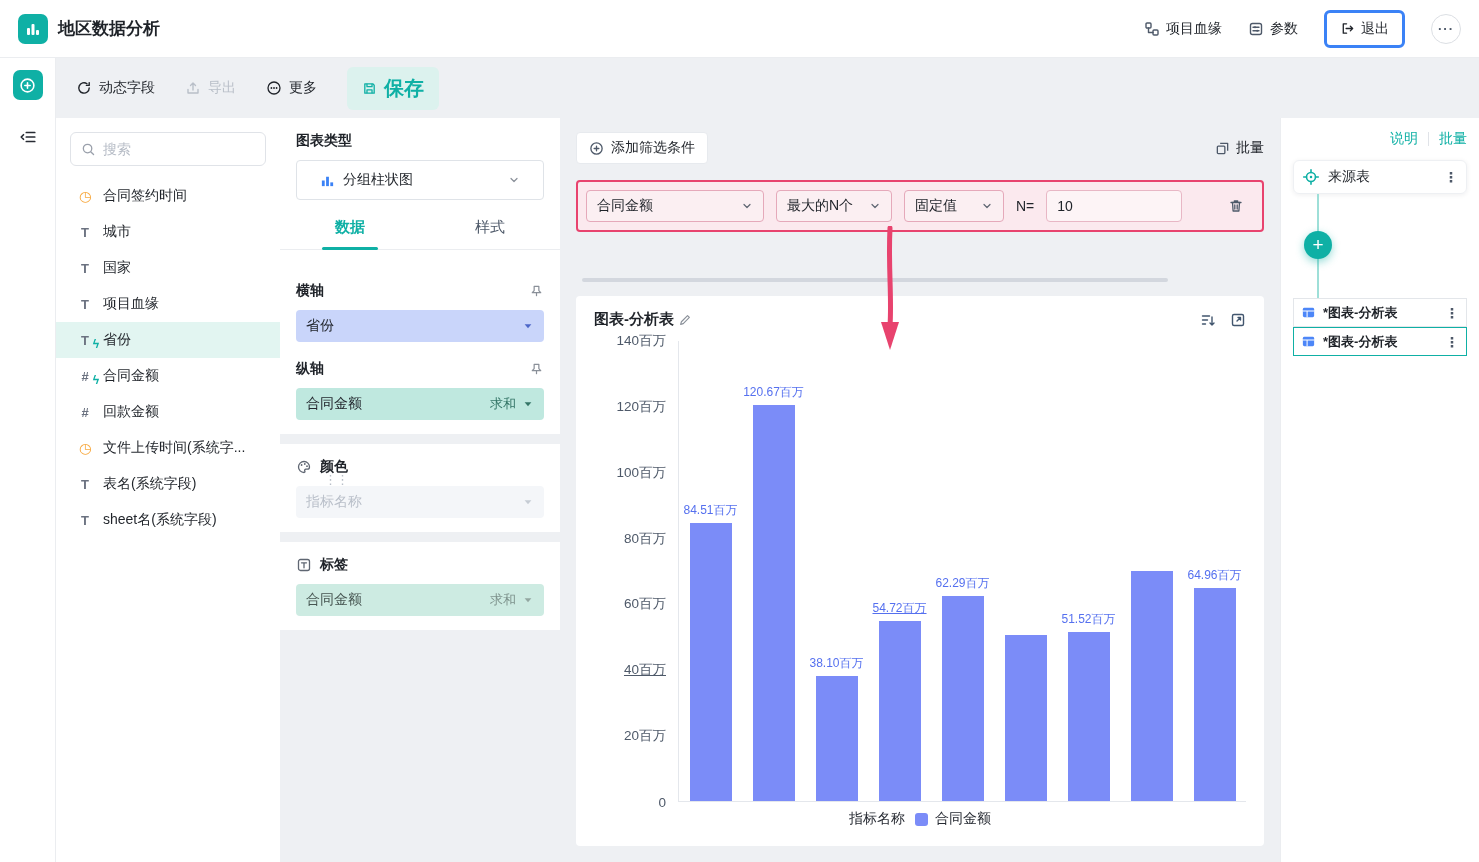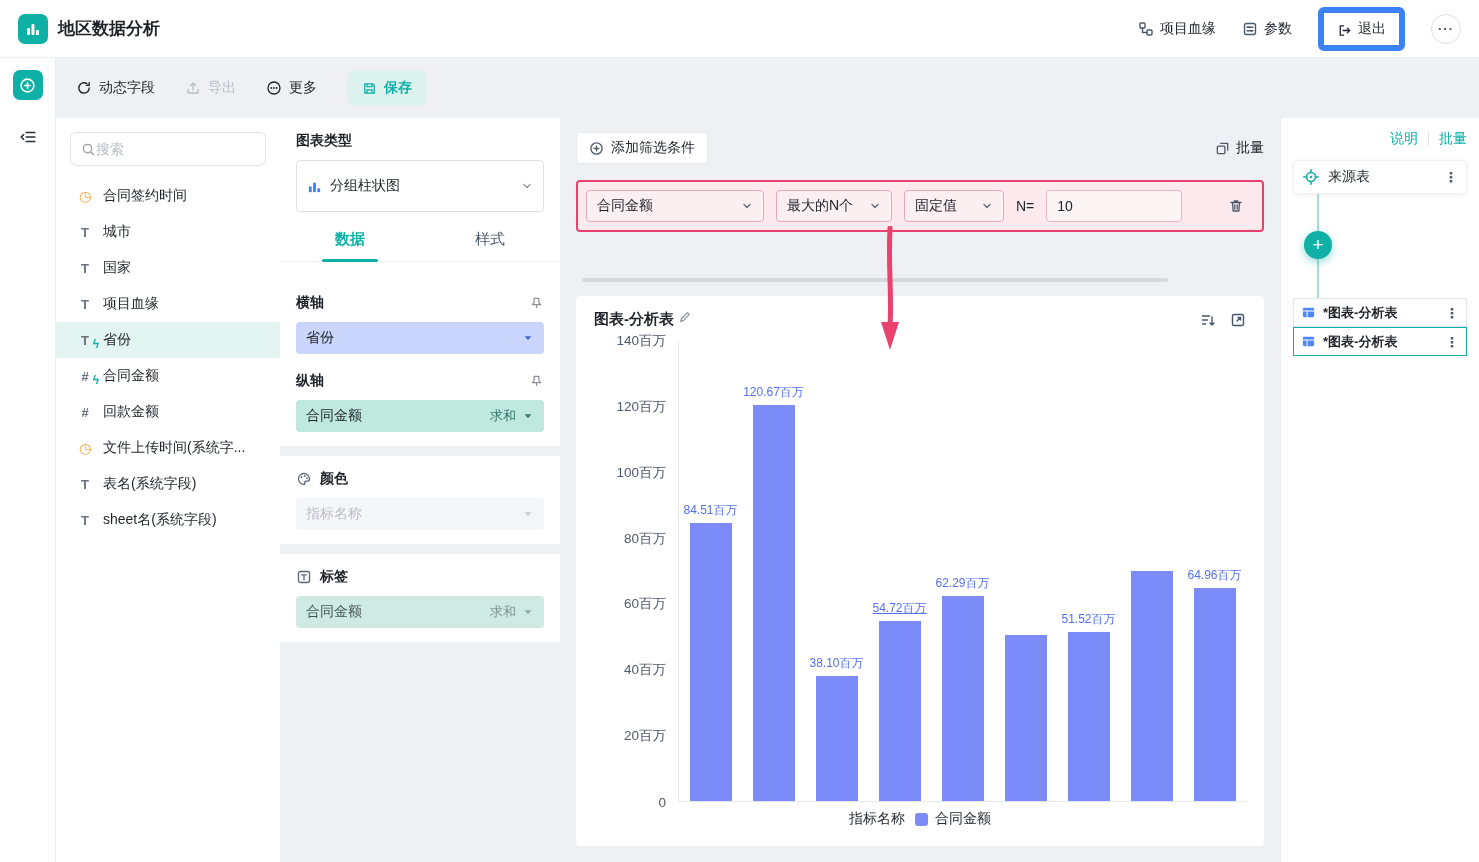--- a/index.html
+++ b/index.html
@@ -15,56 +15,56 @@
   .app{width:1479px;height:862px;display:flex;flex-direction:column}
 
   
   .header{flex:0 0 58px;background:#fff;border-bottom:1px solid #ebedf0;display:flex;align-items:center;justify-content:space-between;padding:0 18px}
   .h-left{display:flex;align-items:center;gap:10px}
   .logo{width:30px;height:30px;border-radius:7px;background:var(--accent);display:flex;align-items:center;justify-content:center}
   .title{font-size:17px;font-weight:700}
   .h-right{display:flex;align-items:center;gap:26px}
   .h-link{display:flex;align-items:center;gap:6px;font-size:14px;color:#1f2329;cursor:pointer}
   .h-link .ic{color:#4e5969}
-  .exit-btn{display:flex;align-items:flex-end;gap:6px;font-size:14px;border:6px solid #3b82f6;border-radius:6px;padding:7px 13px;background:#fff;cursor:pointer}
+  .exit-btn{display:flex;align-items:center;gap:6px;font-size:14px;border:3px solid #3b82f6;border-radius:6px;padding:7px 13px;background:#fff;cursor:pointer}
   .more-circle{width:30px;height:30px;border:1px solid #dcdfe4;border-radius:50%;display:flex;align-items:center;justify-content:center;color:#4e5969;font-weight:700;letter-spacing:1px;font-size:13px;cursor:pointer}
 
   
   .body{flex:1;display:flex;min-height:0}
   .left-strip{width:56px;background:#fff;border-right:1px solid #ebedf0;display:flex;flex-direction:column;align-items:center;padding-top:12px;gap:28px}
   .strip-add{width:30px;height:30px;border-radius:7px;background:var(--accent);color:#fff;display:flex;align-items:center;justify-content:center;cursor:pointer}
   .strip-collapse{color:#272b33;cursor:pointer}
 
   .main{flex:1;display:flex;flex-direction:column;min-width:0;background:#eef0f3}
   .toolbar{flex:0 0 60px;display:flex;align-items:center;gap:30px;padding:0 20px}
   .tb-item{display:flex;align-items:center;gap:7px;font-size:14px;color:#1f2329;cursor:pointer}
   .tb-item.disabled{color:#b9bfc8}
-  .save-btn{display:flex;align-items:center;gap:7px;background:#dcf2ee;color:var(--accent);font-size:14px;font-weight:600;border-radius:6px;padding:8px 15px;cursor:pointer}
+  .save-btn{display:flex;align-items:center;gap:7px;background:#dcf2ee;color:var(--accent);font-size:20px;font-weight:600;border-radius:6px;padding:8px 15px;cursor:pointer}
 
   .content{flex:1;display:flex;min-height:0;position:relative}
 
   
   .fields-panel{width:224px;background:#fff;padding:14px 0 0;flex:0 0 224px}
-  .search-box{margin:0 14px 12px;height:34px;border:1px solid #e0e3e8;border-radius:6px;display:flex;align-items:center;padding:0 10px;color:#9aa0ab}
+  .search-box{margin:0 14px 12px;height:34px;border:1px solid #e0e3e8;border-radius:6px;display:flex;align-items:center;gap:7px;padding:0 10px;color:#9aa0ab}
   .search-box input{border:0;outline:0;flex:1;font-size:14px;color:#1f2329;background:transparent}
   .search-box input::placeholder{color:#b6bcc6}
   .field-row{height:36px;display:flex;align-items:center;gap:9px;padding:0 20px;font-size:14px;cursor:pointer}
   .field-row.selected{background:#e2f5f1}
   .f-ic{width:18px;text-align:center;font-weight:700;font-size:13px;color:#6b7280;position:relative;flex:0 0 18px}
   .f-ic.time{color:#f7a940;font-weight:400;font-size:14px}
   .f-ic .flash{position:absolute;right:-5px;bottom:-3px;color:var(--accent);font-size:12px;font-weight:700}
   .field-label{white-space:nowrap;overflow:hidden;text-overflow:ellipsis}
   .drag-handle{position:absolute;left:268px;top:358px;color:#b9bfc8;font-size:13px;letter-spacing:-1px;cursor:col-resize;line-height:8px}
 
   
   .config-panel{width:280px;flex:0 0 280px;background:#eef0f3;display:flex;flex-direction:column;overflow:hidden}
   .cfg-card{background:#fff;padding:14px 16px}
   .cfg-gap{height:10px}
   .cfg-label{font-size:14px;font-weight:700;color:#1f2329}
-  .chart-type-dd{margin-top:10px;height:52px;border:1px solid #dfe3e8;border-radius:4px;display:flex;align-items:center;gap:8px;padding:0 10px;background:#fff;cursor:pointer}
+  .chart-type-dd{margin-top:10px;height:40px;border:1px solid #dfe3e8;border-radius:4px;display:flex;align-items:center;gap:8px;padding:0 23px;background:#fff;cursor:pointer}
   .chart-type-dd .txt{flex:1;font-size:14px}
   .chev{color:#8a9099}
   .tabs{display:flex;margin:18px -16px 0;border-bottom:1px solid #ebedf0}
   .tab{flex:1;text-align:center;font-size:15px;color:#4e5969;padding:0 0 12px;cursor:pointer;position:relative}
   .tab.active{color:var(--accent);font-weight:700}
   .tab.active::after{content:'';position:absolute;left:50%;transform:translateX(-50%);bottom:-1px;width:56px;height:3px;background:var(--accent);border-radius:2px}
   .axis-head{display:flex;align-items:center;justify-content:space-between;margin-top:4px}
   .pin{color:#8a9099;cursor:pointer}
   .pill{margin-top:10px;height:32px;border-radius:4px;display:flex;align-items:center;padding:0 10px;font-size:14px;cursor:pointer}
   .pill .p-txt{flex:1;white-space:nowrap;overflow:hidden}
@@ -93,21 +93,21 @@
   .f-select{background:#fbeff2;border:1px solid #e5a9ba;border-radius:4px;height:32px;display:flex;align-items:center;justify-content:space-between;padding:0 10px;font-size:14px;cursor:pointer;background-clip:padding-box}
   .f-select .chev{color:#5f6672}
   .w178{width:178px}.w116{width:116px}.w100{width:100px}
   .n-label{font-size:14px;color:#1f2329}
   .n-input{width:136px;height:32px;border:1px solid #e8b7c5;border-radius:4px;background:#fdf4f6;padding:0 10px;font-size:14px;outline:none;color:#1f2329}
   .trash-btn{margin-left:auto;margin-right:10px;color:#4e5969;cursor:pointer}
   .hscroll{height:4px;background:#d3d7de;border-radius:2px;margin:46px 96px 0 6px;cursor:pointer}
 
   .chart-card{flex:1;background:#fff;border-radius:4px;margin-top:14px;padding:14px 18px 10px;display:flex;flex-direction:column;min-height:0}
   .card-head{display:flex;align-items:center;justify-content:space-between}
-  .card-title-wrap{display:flex;align-items:flex-start;gap:4px}
+  .card-title-wrap{display:flex;align-items:center;gap:4px}
   .card-title{font-size:15px;font-weight:700}
   .pencil{color:#8a9099;cursor:pointer}
   .card-icons{display:flex;align-items:center;gap:14px;color:#42566e}
   .card-icons .ic{cursor:pointer}
 
   .chart-area{flex:1;display:flex;flex-direction:column;min-height:0;margin-top:12px}
   .upper{flex:1;display:flex;min-height:0}
   .y-axis{width:84px;position:relative;flex:0 0 84px}
   .ytick{position:absolute;right:12px;transform:translateY(-50%);font-size:13.5px;color:#4e5969;white-space:nowrap}
   .plot{flex:1;position:relative;border-left:1px solid #e4e7ec;border-bottom:1px solid #e4e7ec;display:flex;align-items:flex-end}
@@ -497,21 +497,21 @@
             </div>
 
             <div class="chart-area">
               <div class="upper">
                 <div class="y-axis">
                     <div class="ytick" style="top: 0%;">140百万</div>
                     <div class="ytick" style="top: 14.2857%;">120百万</div>
                     <div class="ytick" style="top: 28.5714%;">100百万</div>
                     <div class="ytick" style="top: 42.8571%; margin-left: 40px;">80百万</div>
                     <div class="ytick" style="top: 57.1429%;">60百万</div>
-                    <div class="ytick" style="top: 71.4286%;">40百万</div>
+                    <div class="ytick" style="top: 71.4286%; text-decoration: underline;">40百万</div>
                     <div class="ytick" style="top: 85.7143%;">20百万</div>
                     <div class="ytick" style="top: 100%;">0</div>
                   </div>
                 <div class="plot">
                     <div class="bar-slot">
                       <div class="bar-label" style="bottom: calc(60.3643% + 4px);">84.51百万</div>
                       <div class="bar" style="height: 60.3643%;"></div>
                     </div>
                     <div class="bar-slot">
                       <div class="bar-label" style="bottom: calc(86.1929% + 4px);">120.67百万</div>

